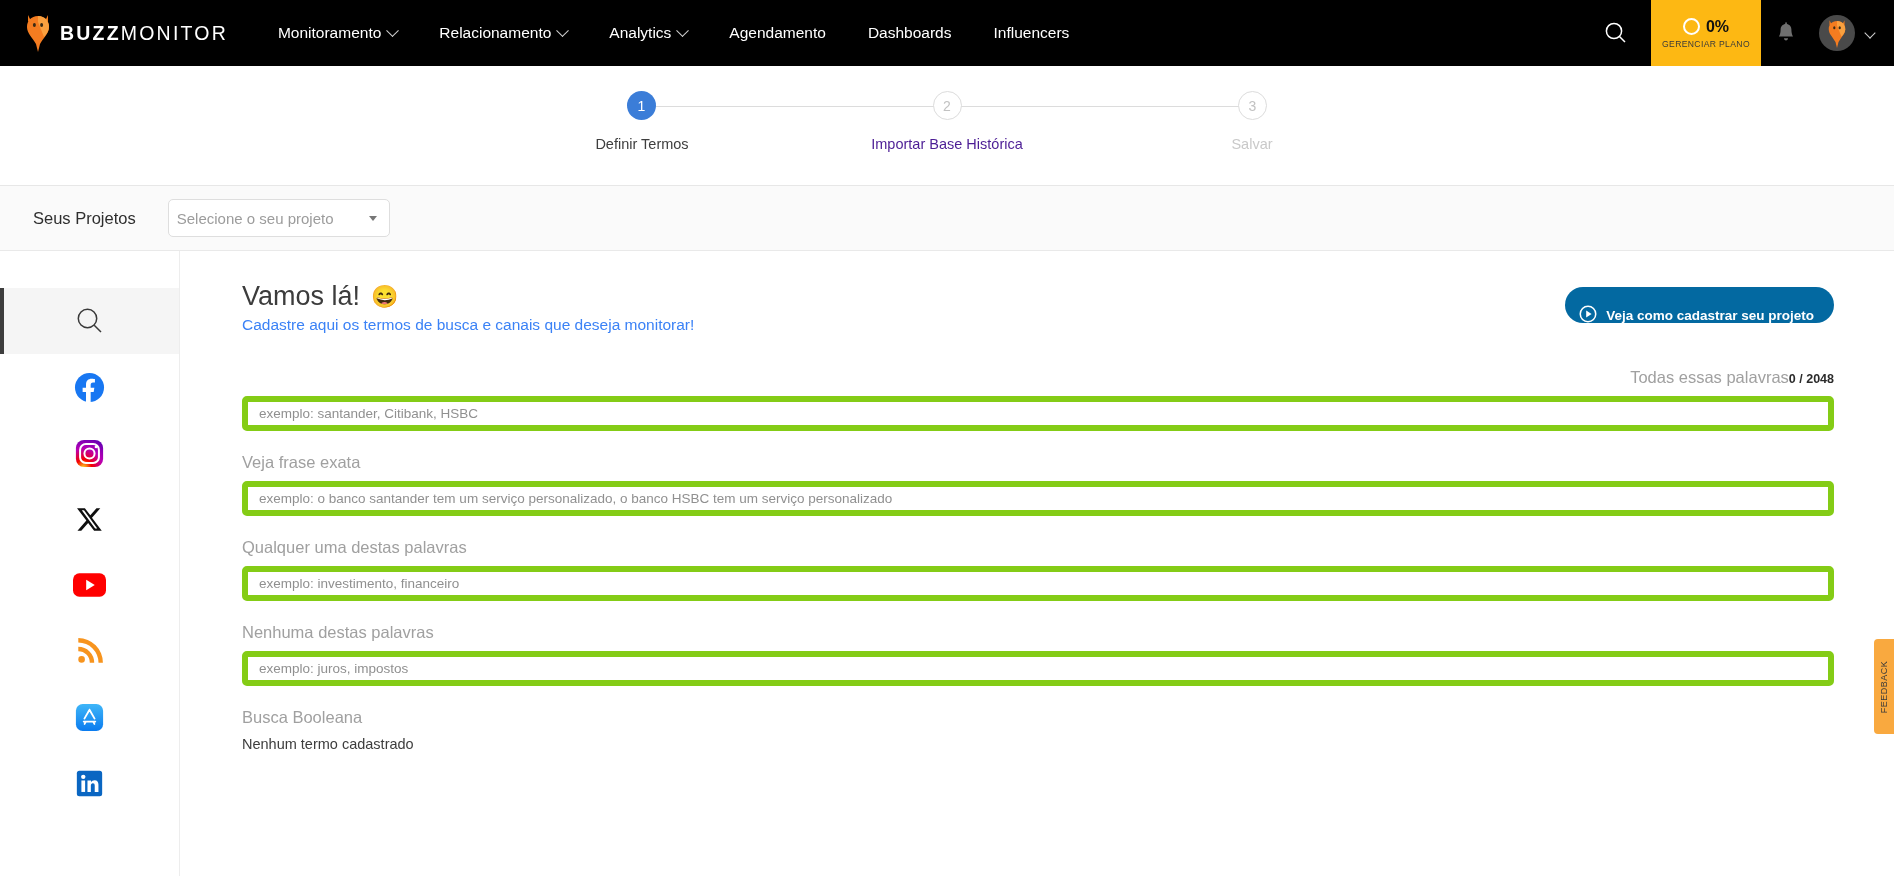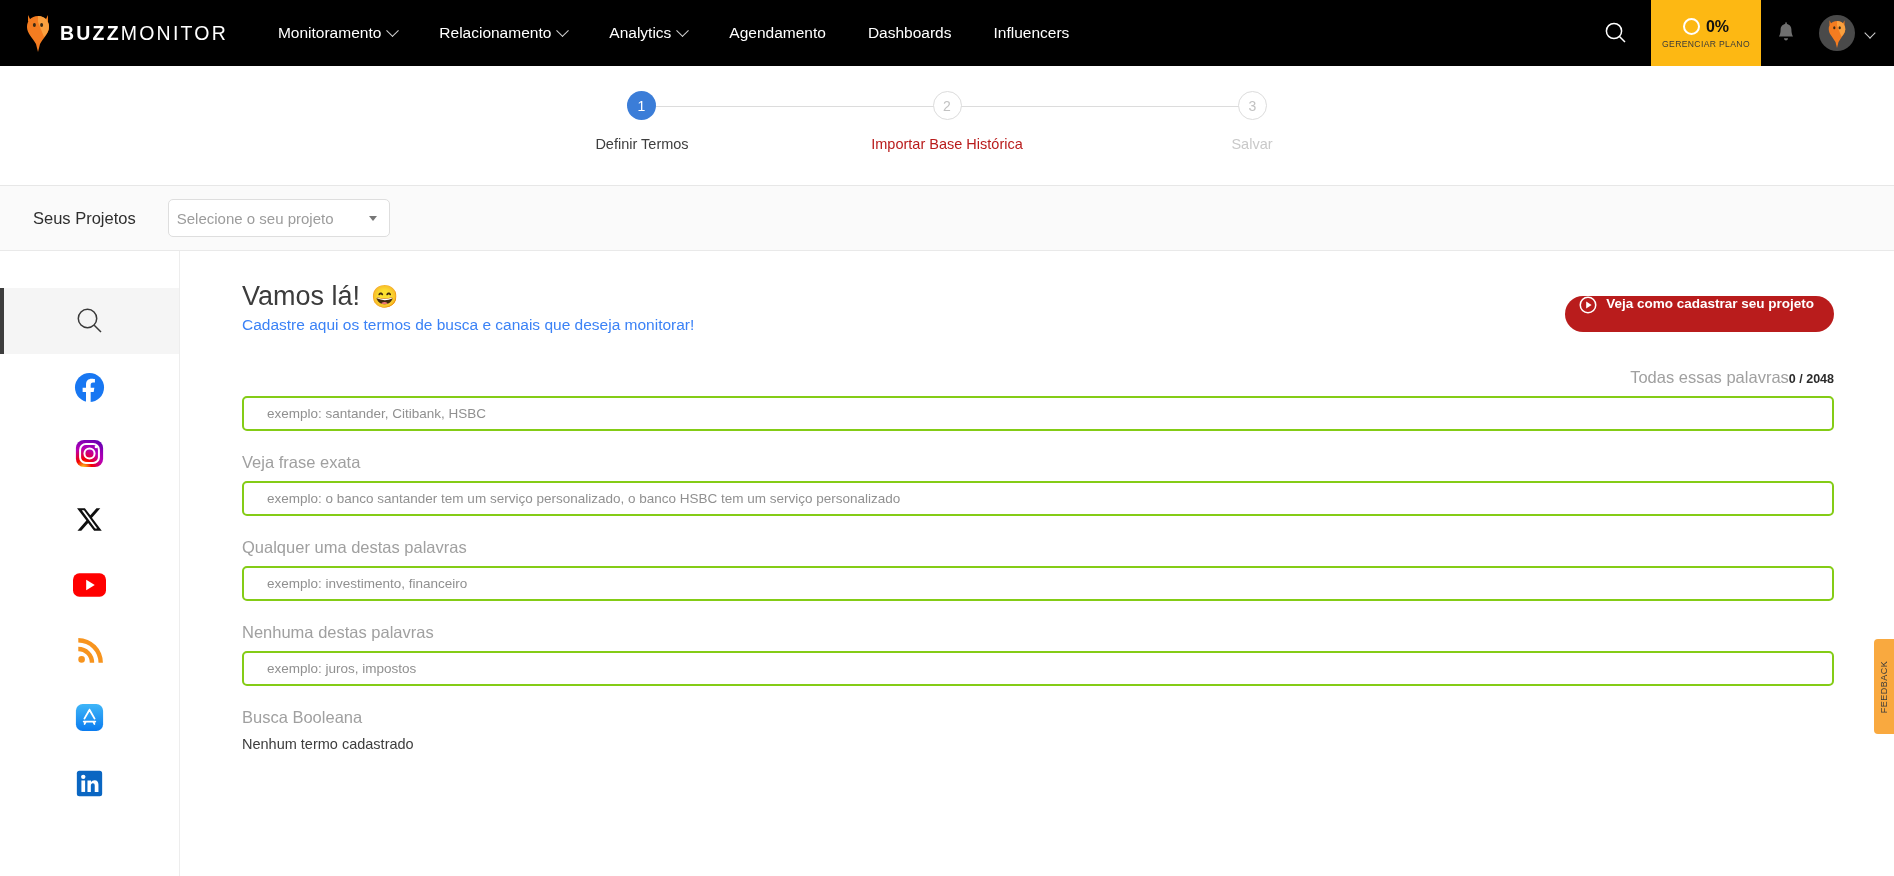--- a/index.html
+++ b/index.html
@@ -173,21 +173,21 @@
     margin-top: 16px;
     position: relative;
   }
   .step-label {
     font-size: 14.5px;
     white-space: nowrap;
     position: absolute;
     transform: translateX(-50%);
   }
   .step-label.l0 { left: 15px; color: #3e3e3e; }
-  .step-label.l1 { left: 50%; color: #b91c1c; }
+  .step-label.l1 { left: 50%; color: #4c1d95; }
   .step-label.l2 { left: calc(100% - 15px); color: #c9c9c9; }
 
   
   .projects-bar {
     background: #fafafa;
     height: 65px;
     display: flex;
     align-items: center;
     border-bottom: 1px solid #e9e9e9;
   }
@@ -272,34 +272,34 @@
     color: #3c3c3c;
     font-weight: 400;
   }
   .emoji { font-size: 22px; line-height: 1; }
   .subtitle {
     font-size: 15.5px;
     color: #3b82f6;
     margin-top: 4px;
   }
   .video-btn {
-    background: #b91c1c;
+    background: #0369a1;
     color: #ffffff;
     border: none;
     border-radius: 22px;
     height: 36px;
     padding: 0 20px 0 14px;
     display: flex;
-    align-items: flex-start;
+    align-items: flex-end;
     gap: 9px;
     font-size: 13.5px;
     font-weight: 700;
     cursor: pointer;
     white-space: nowrap;
-    margin-top: 15px;
+    margin-top: 6px;
   }
 
   
   .form { margin-top: 34px; }
   .field { margin-bottom: 22px; }
   .field-head {
     display: flex;
     align-items: baseline;
     justify-content: flex-end;
   }
@@ -309,23 +309,23 @@
     margin-bottom: 9px;
   }
   .counter {
     font-size: 12.5px;
     font-weight: 700;
     color: #2b2b2b;
   }
   .input {
     width: 100%;
     height: 35px;
-    border: 2px solid #84cc16;
+    border: 6px solid #84cc16;
     border-radius: 5px;
-    padding: 0 23px;
+    padding: 0 11px;
     font-size: 13.5px;
     color: #333;
     font-family: "Liberation Sans", sans-serif;
     background: #ffffff;
     outline: none;
   }
   .input::placeholder { color: #909090; }
   .empty-note {
     font-size: 14.5px;
     color: #3d3d3d;

